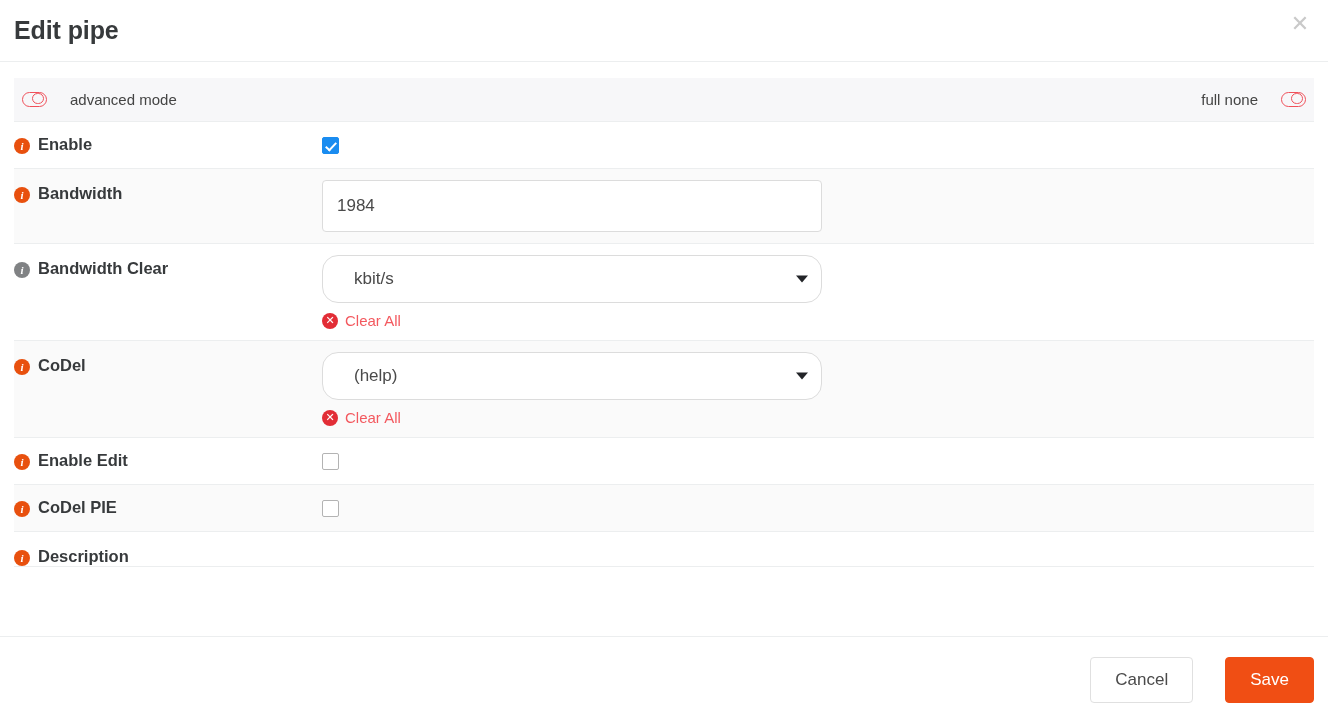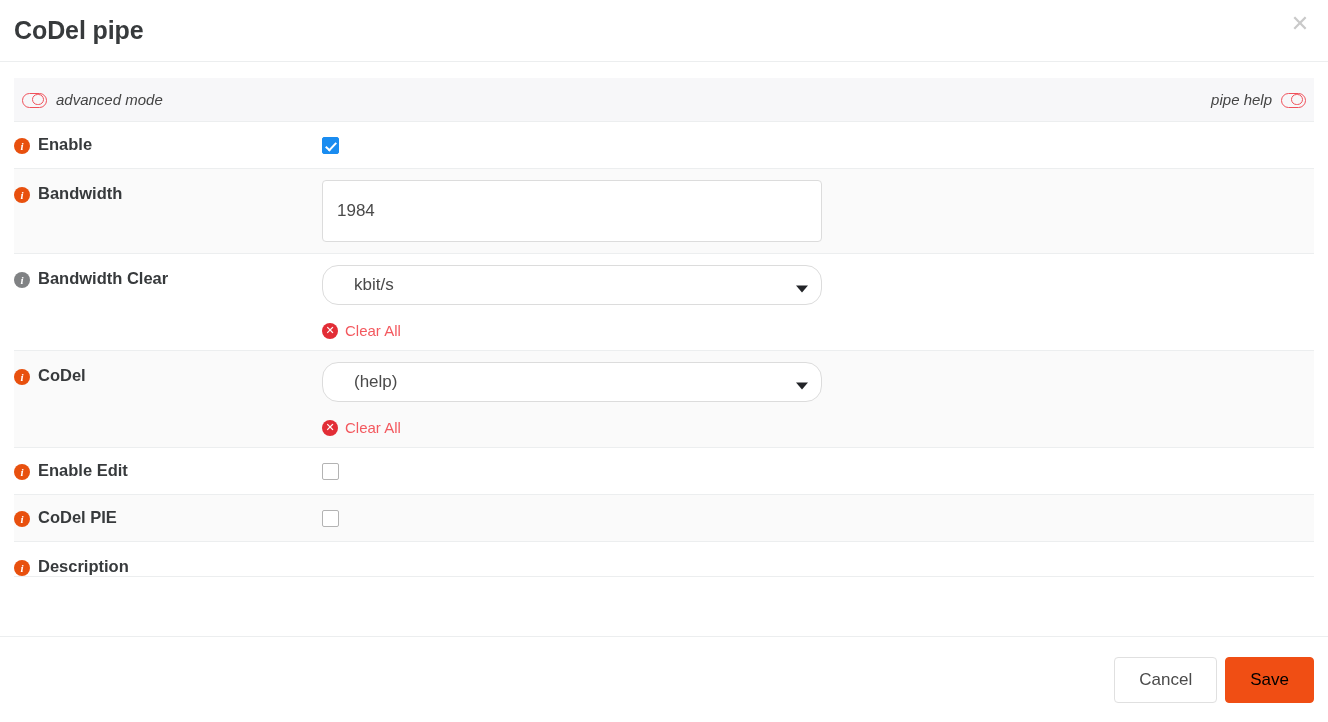--- a/index.html
+++ b/index.html
@@ -74,23 +74,22 @@
     background: #f7f7f9;
     border-bottom: 1px solid #eceeef;
     display: flex;
     align-items: center;
     justify-content: space-between;
     padding: 0 8px 0 8px;
     box-sizing: border-box;
   }
   .mode-left, .mode-right {
     display: flex;
-    align-items: flex-end;
-    gap: 9px;
-    font-style: italic;
+    align-items: center;
+    gap: 23px;
   }
   .mode-label {
     font-size: 15px;
     color: #444;
   }
 
   
   .toggle-icon {
     width: 25px;
     height: 15px;
@@ -159,41 +158,41 @@
     margin-top: 3px;
     font-family: "Liberation Serif", serif;
     line-height: 1;
     user-select: none;
   }
   .info-icon.muted { background: #808284; }
 
   
   .text-input {
     width: 500px;
-    height: 62px;
+    height: 52px;
     box-sizing: border-box;
     border: 1px solid #dcdcdc;
     border-radius: 4px;
     background: #ffffff;
     font-family: "Liberation Sans", sans-serif;
     font-size: 17px;
     color: #4a4a4a;
     padding: 0 14px;
     outline: none;
   }
   .text-input::placeholder { color: #9a9a9a; }
 
   .select-wrap {
     position: relative;
     width: 500px;
     height: 48px;
   }
   .select-box {
     width: 500px;
-    height: 40px;
+    height: 48px;
     box-sizing: border-box;
     border: 1px solid #dcdcdc;
     border-radius: 16px;
     background: #ffffff;
     font-size: 17px;
     color: #4a4a4a;
     display: flex;
     align-items: center;
     padding: 0 31px;
     cursor: pointer;
@@ -271,21 +270,21 @@
   .row-compact .row-label { padding-top: 13px; }
 
   
   .dialog-footer {
     height: 86px;
     min-height: 86px;
     border-top: 1px solid #eceeef;
     display: flex;
     align-items: center;
     justify-content: flex-end;
-    gap: 8px;
+    gap: 32px;
     padding: 1px 14px;
     box-sizing: border-box;
   }
   .btn {
     font-family: "Liberation Sans", sans-serif;
     font-size: 17px;
     border-radius: 4px;
     padding: 0 24px;
     height: 46px;
     display: inline-flex;
@@ -296,42 +295,42 @@
     box-sizing: border-box;
   }
   .btn-cancel {
     background: #ffffff;
     border: 1px solid #e0e0e0;
     color: #4a4a4a;
   }
   .btn-save {
     background: #f04e14;
     border: 1px solid #f04e14;
-    color: #000000;
+    color: #ffffff;
   }
 </style>
 </head>
 <body>
 
 <div class="dialog">
 
   <div class="dialog-header">
-    <div class="dialog-title">CoDel pipe</div>
+    <div class="dialog-title">Edit pipe</div>
     <div class="close-btn">✕</div>
   </div>
 
   <div class="dialog-body">
 
     <div class="mode-bar">
       <div class="mode-left">
         <span class="toggle-icon"></span>
         <span class="mode-label">advanced mode</span>
       </div>
       <div class="mode-right">
-        <span class="mode-label">pipe help</span>
+        <span class="mode-label">full none</span>
         <span class="toggle-icon"></span>
       </div>
     </div>
 
     <div class="row plain row-compact">
       <div class="row-label">
         <span class="info-icon">i</span>
         <span>Enable</span>
       </div>
       <div class="row-field">

